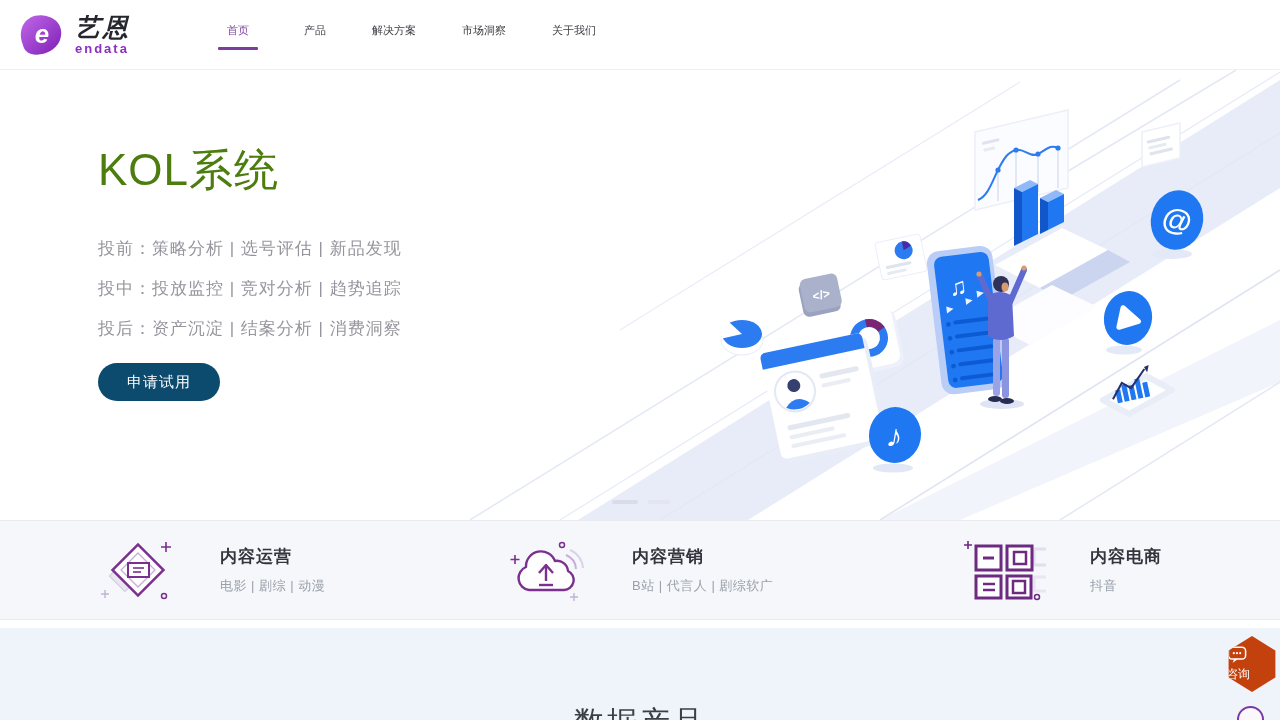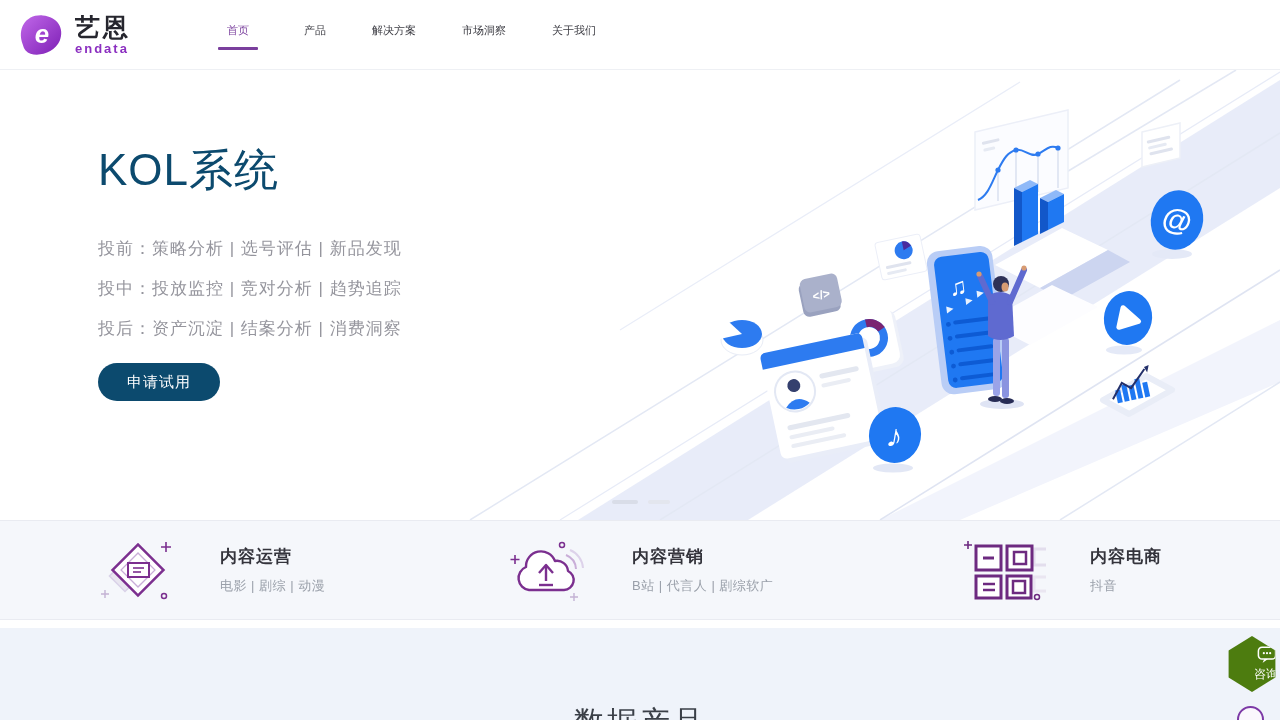--- a/index.html
+++ b/index.html
@@ -5,56 +5,56 @@
   * { margin:0; padding:0; box-sizing:border-box; }
   html,body { width:1280px; height:720px; overflow:hidden; }
   body { font-family:"Liberation Sans","DejaVu Sans",sans-serif; background:#fff; }
   .page { position:relative; width:1280px; height:720px; overflow:hidden; background:#fff; }
 
   
   .header { position:relative; height:70px; display:flex; align-items:center;
             padding-left:16px; background:#fff; border-bottom:1px solid #eef0f4; z-index:5; }
   .logo { display:flex; align-items:center; gap:9px; cursor:pointer; }
   .logo-text { display:flex; flex-direction:column; line-height:1; }
-  .logo-cn { font-size:25px; font-weight:700; color:#26262e; letter-spacing:3px; }
+  .logo-cn { font-size:25px; font-weight:700; color:#26262e; letter-spacing:3px;font-style:italic; }
   .logo-en { font-size:13px; font-weight:700; color:#8b2fc0; letter-spacing:2px; margin-top:2px; }
   .nav { display:flex; gap:46px; margin-left:87px; }
   .nav-item { position:relative; font-size:11px; color:#3c3c43; cursor:pointer; padding:6px 0 2px; text-align:center; }
   .nav-item .u { display:none; }
   .nav-item.active { color:#7a3f9d; }
   .nav-item.active .u { display:block; width:40px; height:3px; background:#7a3f9d; margin:9px auto 0; border-radius:1px; }
 
   
   .hero { position:relative; height:450px; background:#fff; overflow:hidden; }
   .art { position:absolute; left:0; top:0; width:1280px; height:450px; }
   .hero-copy { position:absolute; left:98px; top:78px; z-index:2; }
-  .hero-title { font-size:44px; line-height:1; font-weight:500; color:#0c4a6e; letter-spacing:1px; }
+  .hero-title { font-size:44px; line-height:1; font-weight:500; color:#4d7c0f; letter-spacing:1px; }
   .hero-lines { margin-top:37px; }
   .hero-line { font-size:17px; line-height:40px; color:#95959d; letter-spacing:1px; }
   .cta { display:inline-block; margin-top:14px; background:#0c4a6e; color:#fff; font-size:15px;
          padding:0 29px; height:38px; line-height:38px; border-radius:19px; border:none; cursor:pointer; letter-spacing:1px; }
 
   
   .strip { position:relative; height:100px; background:#f5f7fb; border-top:1px solid #e9ebf1; border-bottom:1px solid #e9ebf1; }
   .feature { position:absolute; top:50%; transform:translateY(-50%); display:flex; align-items:center; gap:44px; cursor:pointer; }
   .f1 { left:98px; } .f2 { left:508px; } .f3 { left:962px; }
   .feature-title { font-size:17px; font-weight:600; color:#34343c; letter-spacing:1px; }
   .feature-sub { font-size:13px; color:#9aa0aa; margin-top:9px; letter-spacing:.5px; }
 
   .gap { height:8px; background:#fff; }
 
   
   .next { position:relative; height:92px; background:#eff3fa; overflow:hidden; }
   .next-title { position:absolute; top:74px; left:0; width:100%; text-align:center;
                 font-size:30px; font-weight:500; color:#3a3f47; letter-spacing:3px; }
 
   
-  .consult { position:absolute; left:1226px; top:636px; width:52px; height:56px; background:#4d7c0f;
+  .consult { position:absolute; left:1226px; top:636px; width:52px; height:56px; background:#c2410c;
              clip-path:polygon(50% 0%,95% 26%,95% 74%,50% 100%,5% 74%,5% 26%);
-             display:flex; flex-direction:column; align-items:flex-end; justify-content:center; cursor:pointer; z-index:9; }
+             display:flex; flex-direction:column; align-items:flex-start; justify-content:center; cursor:pointer; z-index:9; }
   .consult-label { color:#fff; font-size:12px; margin-top:2px; }
   .float-circle { position:absolute; left:1237px; top:706px; width:27px; height:27px; border-radius:50%;
                   border:2px solid #7c39a6; background:#faf7fd; cursor:pointer; z-index:9; }
 </style>
 </head>
 <body>
 
 <div class="page">
 
   <div class="header">

